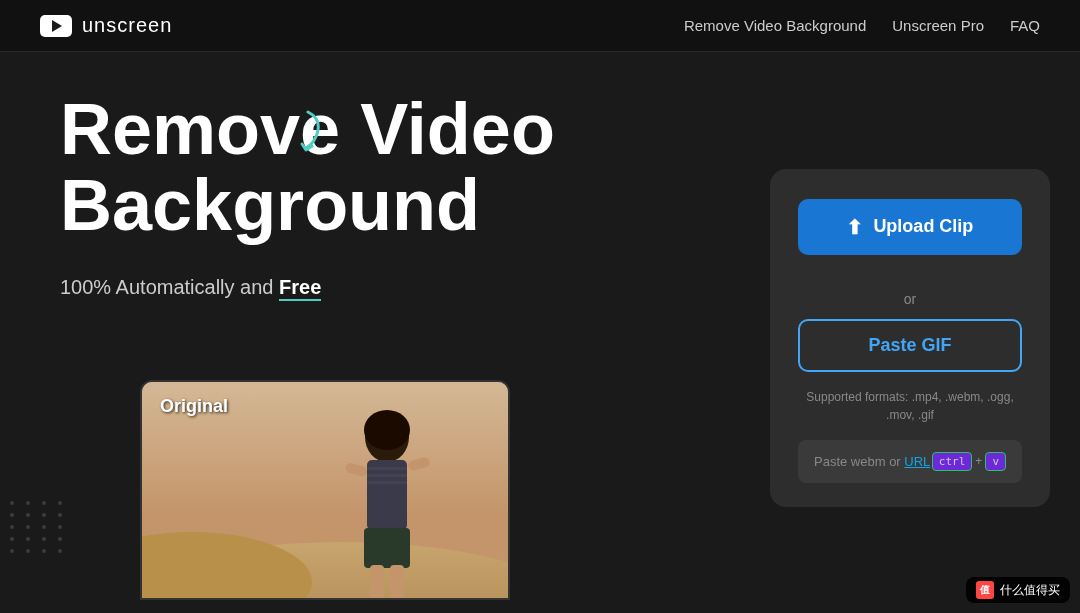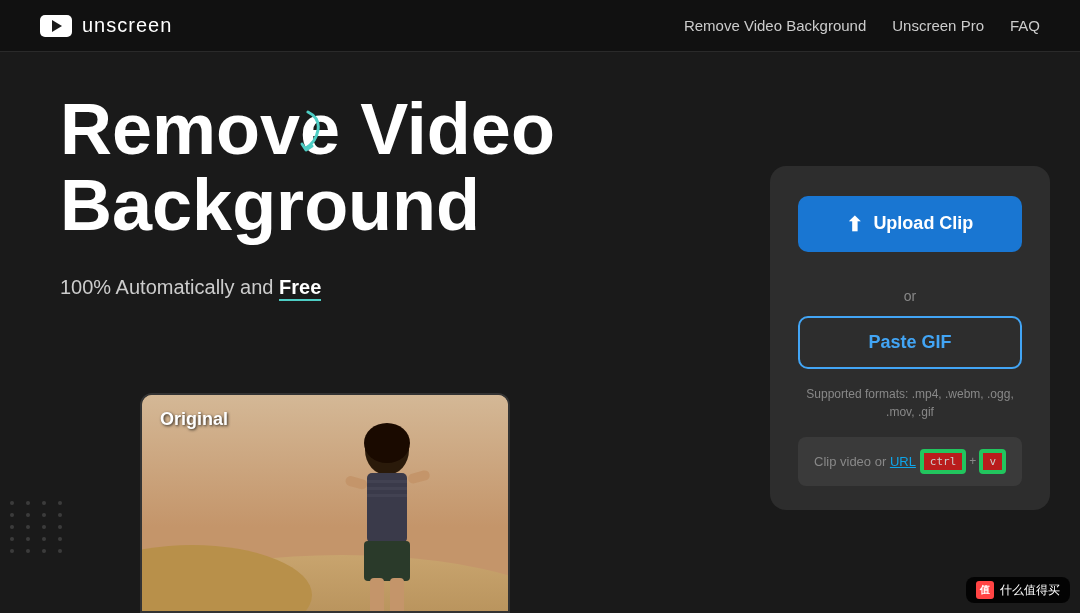--- a/index.html
+++ b/index.html
@@ -125,21 +125,21 @@
       width: 4px;
       height: 4px;
       background: #888;
       border-radius: 50%;
     }
 
     
     .video-preview {
       position: absolute;
       left: 140px;
-      bottom: 0;
+      bottom: 13px;
       width: 370px;
       height: 220px;
       background: #2a2a2a;
       border-radius: 12px 12px 0 0;
       overflow: hidden;
       border: 2px solid #333;
     }
 
     .video-preview-inner {
       width: 100%;
@@ -252,27 +252,27 @@
       margin-top: 8px;
     }
 
     .kbd-combo {
       display: flex;
       align-items: center;
       gap: 3px;
     }
 
     .kbd {
-      background: #b91c1c;
+      background: #6d28d9;
       color: #ccc;
       padding: 2px 6px;
       border-radius: 4px;
       font-size: 11px;
       font-family: monospace;
-      border: 4px solid #22c55e;
+      border: 1px solid #22c55e;
     }
 
     .kbd-plus {
       color: #888;
       font-size: 12px;
     }
 
     
     .watermark-badge {
       position: absolute;
@@ -433,21 +433,21 @@
 
       <button class="btn-search-gif">
         <span>Paste GIF</span>
       </button>
 
       <p class="supported-formats">Supported formats: .mp4, .webm, .ogg,
 .mov, .gif</p>
 
       <div class="paste-area">
         <span class="paste-text">
-          <span>Clip video or </span><span class="url-link">URL</span>
+          <span>Paste webm or </span><span class="url-link">URL</span>
         </span>
         <div class="kbd-combo">
           <span class="kbd">ctrl</span>
           <span class="kbd-plus">+</span>
           <span class="kbd">v</span>
         </div>
       </div>
 
     </div>
   </div>

